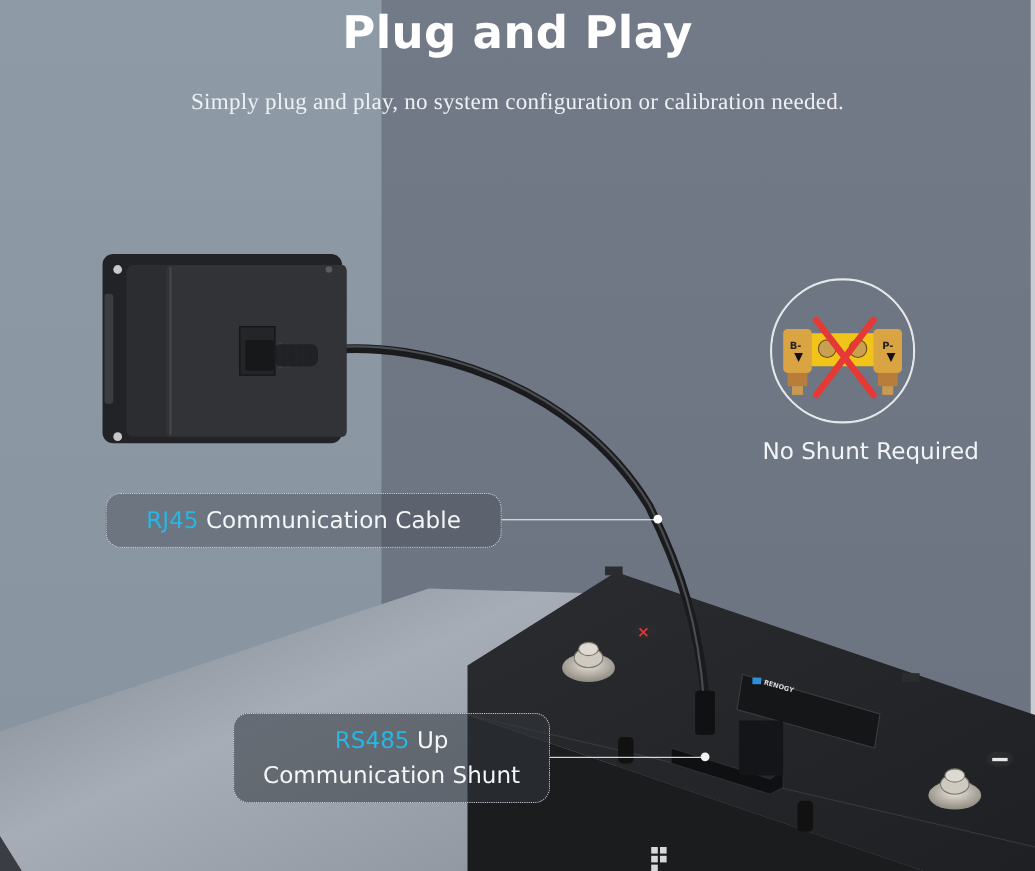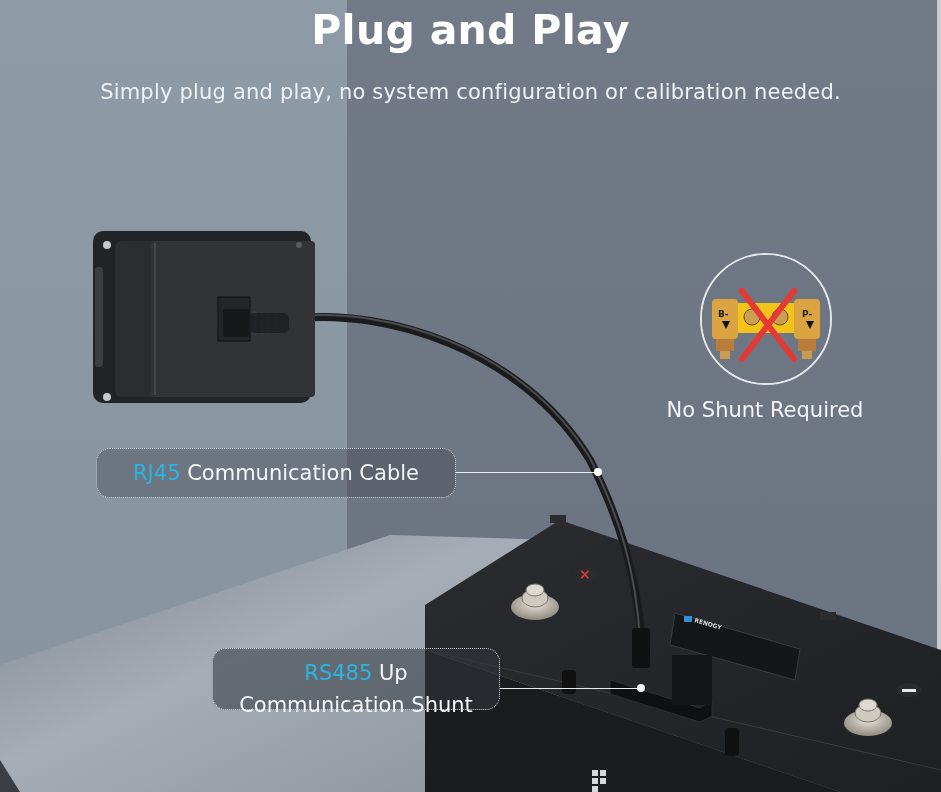--- a/index.html
+++ b/index.html
@@ -11,34 +11,34 @@
       background: linear-gradient(180deg, #8e9ba7 0%, #8a97a3 60%, #8794a0 100%); }
     .wall-right { position: absolute; left: 347px; top: 0; width: 594px; height: 792px;
       background: linear-gradient(180deg, #737a87 0%, #6f7683 55%, #6c7380 100%); }
     .right-strip { position: absolute; right: 0; top: 0; width: 4px; height: 792px; background: #c9ccd1; }
 
     .desk { position: absolute; left: 0; top: 0; width: 941px; height: 792px; pointer-events: none; }
 
     .title { position: absolute; top: 6px; left: 0; width: 941px; text-align: center;
       color: #ffffff; font-weight: bold; font-size: 41px; letter-spacing: 0.3px; }
     .subtitle { position: absolute; top: 80px; left: 0; width: 941px; text-align: center;
-      color: #eef1f4; font-size: 21px; letter-spacing: 0.2px; }
+      color: #eef1f4; font-size: 21px; letter-spacing: 0.2px; font-family: Liberation Serif, serif; }
 
     .monitor { position: absolute; left: 93px; top: 227px; width: 225px; height: 180px; }
 
     .shunt-circle { position: absolute; left: 700px; top: 253px; width: 132px; height: 132px;
       border: 2px solid #e4e7ea; border-radius: 50%; overflow: hidden; }
-    .shunt-label { position: absolute; left: 640px; top: 398px; width: 250px; text-align: center;
+    .shunt-label { position: absolute; left: 640px; top: 398px; width: 250px; text-align: right;
       color: #f2f4f6; font-size: 21px; }
 
     .callout { position: absolute; border: 1px dotted rgba(235,238,242,0.85); border-radius: 14px;
       background: rgba(70,75,86,0.45); color: #f4f6f8; font-size: 21px; text-align: center; }
     .callout .accent { color: #29b6e3; }
     .callout-rj45 { left: 96px; top: 448px; width: 360px; height: 50px; line-height: 48px; }
-    .callout-rs485 { left: 212px; top: 648px; width: 288px; height: 62px; padding-top: 8px; line-height: 32px;
+    .callout-rs485 { left: 212px; top: 648px; width: 288px; height: 82px; padding-top: 8px; line-height: 32px;
       background: rgba(50,54,62,0.55); }
 
     .leader { position: absolute; height: 1px; background: #e8ebee; }
     .leader-dot { position: absolute; width: 8px; height: 8px; border-radius: 50%; background: #ffffff; }
   </style>
 </head>
 <body>
 
 <div class="scene">
   <div class="wall-left"></div>

